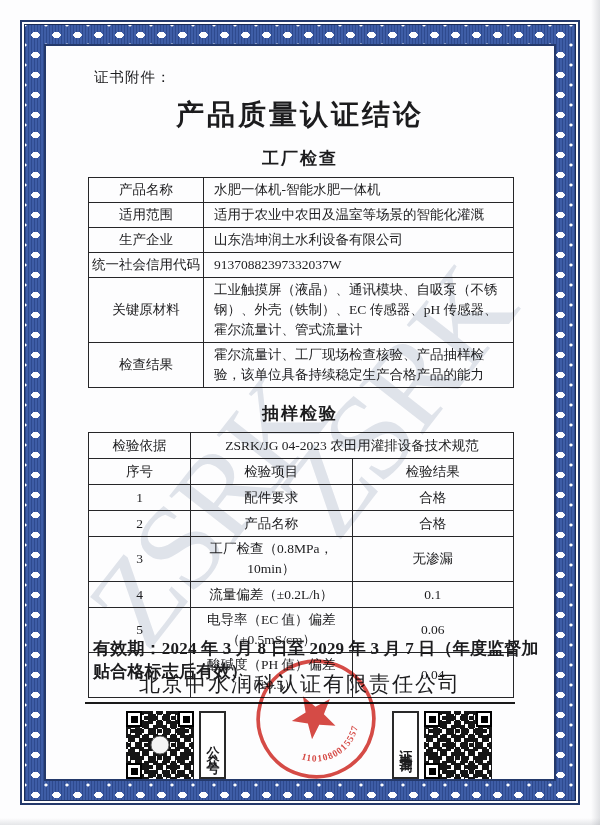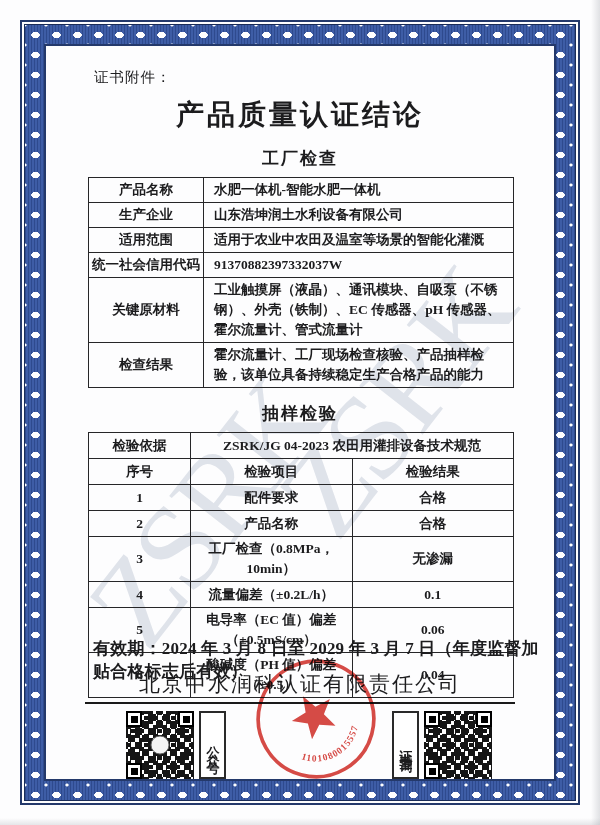--- a/index.html
+++ b/index.html
@@ -39,21 +39,21 @@
   .doc-title  { position:absolute; left:0; right:0; top:50px; text-align:center;
                 font-family:"Liberation Sans", sans-serif; font-size:28px; font-weight:700; letter-spacing:3px; }
   .sec-title  { position:absolute; left:0; right:0; text-align:center;
                 font-size:17px; font-weight:700; letter-spacing:2px; }
   .sec-factory  { top:101px; }
   .sec-sampling { top:356px; }
 
   
   table { border-collapse:collapse; position:absolute; left:42px; width:426px; table-layout:fixed; z-index:1; }
   td, th { border:1px solid #262628; font-size:13.5px; line-height:20px; padding:2px 6px;
-           font-weight:700; background:transparent;margin-left:28px; }
+           font-weight:400; background:transparent;margin-left:28px; }
   .t1 { top:131px; }
   .t1 .lbl { width:112px; text-align:center; padding:2px 1px; }
   .t1 .val { text-align:left; padding-left:10px; }
   .t1 tr.single td { height:20px; }
   .t2 { top:386px; }
   .t2 td { text-align:center; height:21px; }
   .t2 .c1 { width:89px; }
   .t2 .c3 { width:107px; }
 
   .validity { position:absolute; left:47px; top:591px; font-size:17px; font-weight:700; letter-spacing:0.2px; z-index:1; }
@@ -105,26 +105,26 @@
 
     <div class="sec-title sec-factory">工厂检查</div>
 
     <table class="t1">
       <tbody>
           <tr class="single">
         <td class="lbl">产品名称</td>
         <td class="val">水肥一体机-智能水肥一体机</td>
       </tr>
       <tr class="single">
+        <td class="lbl">适用范围</td>
+        <td class="val">适用于农业中农田及温室等场景的智能化灌溉</td>
+      </tr>
+      <tr class="single">
         <td class="lbl">生产企业</td>
         <td class="val">山东浩坤润土水利设备有限公司</td>
-      </tr>
-      <tr class="single">
-        <td class="lbl">适用范围</td>
-        <td class="val">适用于农业中农田及温室等场景的智能化灌溉</td>
       </tr>
       <tr class="single">
         <td class="lbl">统一社会信用代码</td>
         <td class="val">91370882397332037W</td>
       </tr>
       <tr>
         <td class="lbl">关键原材料</td>
         <td class="val">工业触摸屏（液晶）、通讯模块、自吸泵（不锈钢）、外壳（铁制）、EC 传感器、pH 传感器、霍尔流量计、管式流量计</td>
       </tr>
       <tr>

